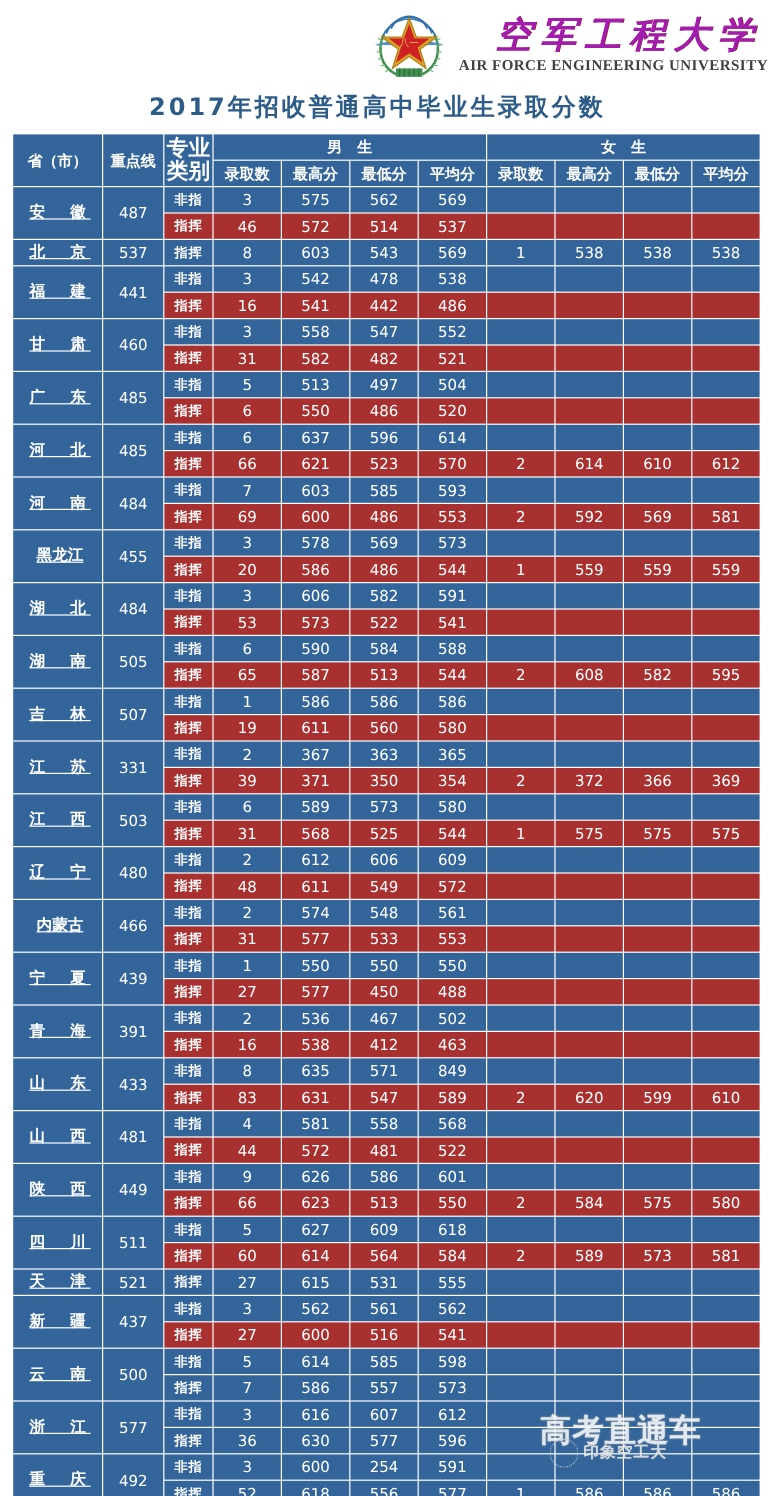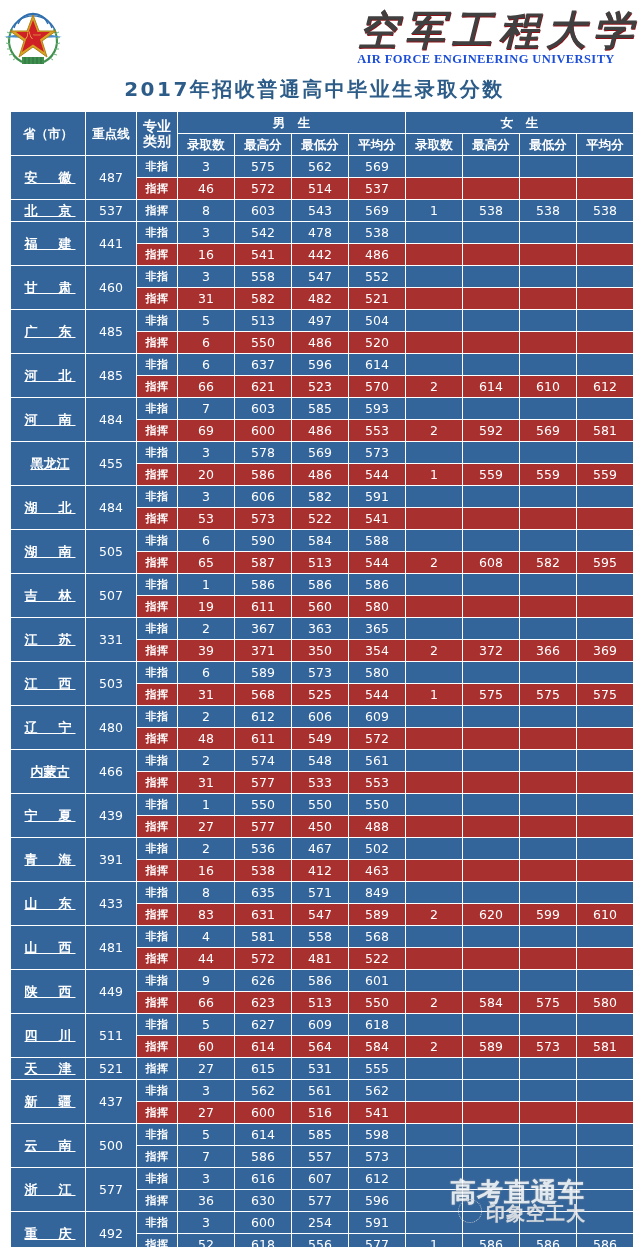--- a/index.html
+++ b/index.html
@@ -8,48 +8,48 @@
     background:#ffffff;
     font-family:"DejaVu Sans","Liberation Sans",sans-serif;
     overflow:hidden;
     position:relative;
   }
   
   .logo-band{
     height:72px;
     display:flex;
     align-items:center;
-    justify-content:space-between;
+    justify-content:flex-end;
     gap:8px;
     padding-top:4px;
     box-sizing:border-box;
   }
   .emblem{
     width:66px;height:62px;
     position:relative;
     flex:0 0 auto;
   }
   .uni-text{ display:flex; flex-direction:column; align-items:center; }
   .uni-cn{
     font-family:"DejaVu Sans","Liberation Sans",sans-serif;
-    font-size:40px;
+    font-size:30px;
     font-weight:bold;
     font-style:italic;
-    color:#404040;
+    color:#a21caf;
     letter-spacing:7px;
     line-height:1.05;
     white-space:nowrap;
     text-shadow:0.5px 0.5px 0 #8e1118;
     margin-left:26px;
   }
   .uni-en{
     font-family:"Liberation Serif","DejaVu Serif",serif;
     font-size:12.5px;
     font-weight:bold;
-    color:#1d4ed8;
+    color:#404040;
     letter-spacing:0.4px;
     white-space:nowrap;
     margin-top:1px;
   }
   
   .title-band{
     text-align:center;
     padding:4px 11px 8px 0;
   }
   .title-band .t{
@@ -80,21 +80,21 @@
     overflow:hidden;
     white-space:nowrap;
   }
   th{ font-size:12.5px; }
   td.red, th.red{ background:#a8302f; }
   td.num{ font-size:12.5px; font-weight:normal; }
   td.prov{ font-size:13px; letter-spacing:4px; padding-left:4px;text-decoration:underline;}
   td.prov.narrow{ letter-spacing:0px; }
   td.base{ font-size:12.5px; font-weight:normal; }
   td.cat{ font-size:11px; letter-spacing:0.5px; }
-  .hdr-two{ line-height:1.02; font-size:14px;}
+  .hdr-two{ line-height:1.02; font-size:18px;}
   col.c-prov{ width:74px; }
   col.c-base{ width:50px; }
   col.c-cat { width:40px; }
   col.c-d   { width:56px; }
   
   .watermark{
     position:absolute;
     right:8px;
     bottom:14px;
     width:190px;height:62px;
@@ -107,21 +107,21 @@
     font-size:26px;
     font-weight:bold;
     color:#ffffff;
     letter-spacing:1px;
     text-shadow:0 0 1px #b9b9b9, 0 0 2px #9a9a9a;
     white-space:nowrap;
   }
   .wm-small{
     position:absolute;
     left:44px; top:30px;
-    font-size:19px;
+    font-size:13px;
     font-weight:bold;
     color:#efefef;
     letter-spacing:1px;
     text-shadow:0 0 1px #a0a0a0;
     white-space:nowrap;
   }
   .wm-circle{
     position:absolute;
     left:16px; top:28px;
     width:22px;height:22px;

